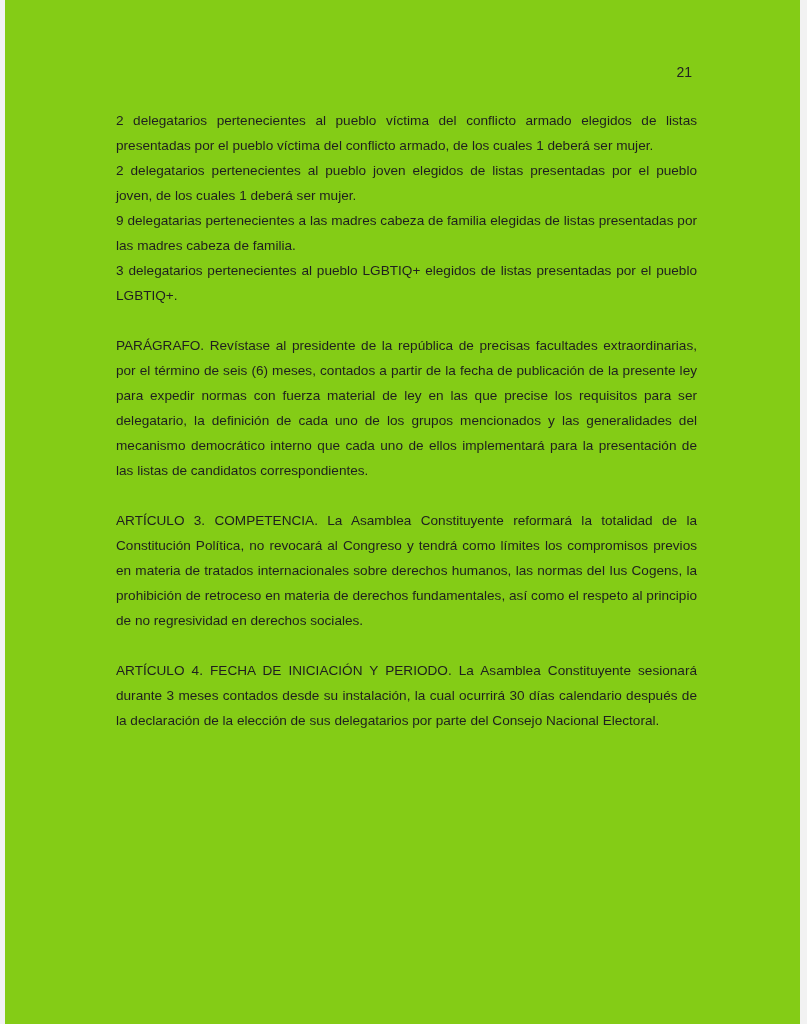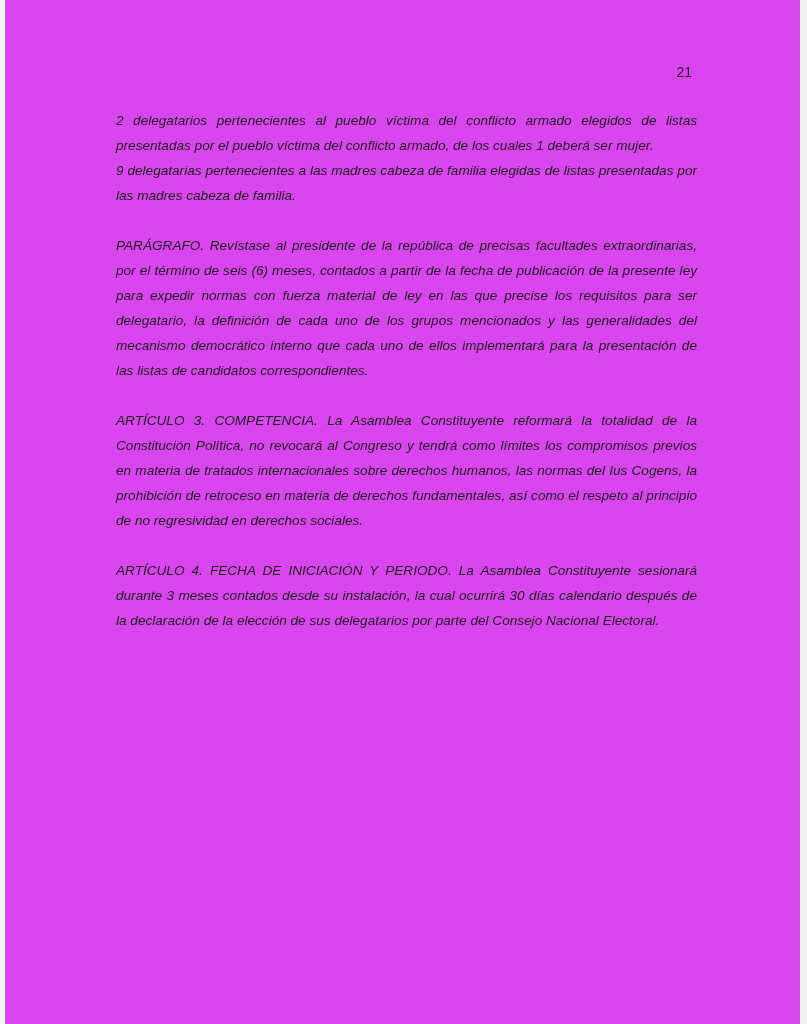--- a/index.html
+++ b/index.html
@@ -12,37 +12,36 @@
       height: 1024px;
       position: relative;
       overflow: hidden;
     }
     .page {
       position: absolute;
       left: 5px;
       top: 0;
       width: 795px;
       height: 1024px;
-      background: #d946ef;
+      background: #84cc16;
     }
     .page-number {
       position: absolute;
       top: 64px;
       right: 108px;
       font-family: "Liberation Sans", sans-serif;
       font-size: 14px;
       color: #222;
     }
     .content {
       position: absolute;
       left: 111px;
       top: 108px;
       width: 581px;
       font-family: "Liberation Sans", sans-serif;
-      font-style: italic;
       font-size: 13.6px;
       line-height: 25px;
       color: #1f1f1f;
       text-align: justify;
     }
     .content p {
       margin: 0;
     }
     .list-item {
       text-align: justify;
@@ -57,21 +56,23 @@
   </style>
 </head>
 <body>
 
 <div class="page">
   <div class="page-number">21</div>
 
   <div class="content">
     <div>
       <p class="list-item">2 delegatarios pertenecientes al pueblo víctima del conflicto armado elegidos de listas presentadas por el pueblo víctima del conflicto armado, de los cuales 1 deberá ser mujer.</p>
+      <p class="list-item">2 delegatarios pertenecientes al pueblo joven elegidos de listas presentadas por el pueblo joven, de los cuales 1 deberá ser mujer.</p>
       <p class="list-item">9 delegatarias pertenecientes a las madres cabeza de familia elegidas de listas presentadas por las madres cabeza de familia.</p>
+      <p class="list-item">3 delegatarios pertenecientes al pueblo LGBTIQ+ elegidos de listas presentadas por el pueblo LGBTIQ+.</p>
     </div>
 
     <p class="list-item block">PARÁGRAFO. Revístase al presidente de la república de precisas facultades extraordinarias, por el término de seis (6) meses, contados a partir de la fecha de publicación de la presente ley para expedir normas con fuerza material de ley en las que precise los requisitos para ser delegatario, la definición de cada uno de los grupos mencionados y las generalidades del mecanismo democrático interno que cada uno de ellos implementará para la presentación de las listas de candidatos correspondientes.</p>
 
     <p class="list-item block-tall">ARTÍCULO 3. COMPETENCIA. La Asamblea Constituyente reformará la totalidad de la Constitución Política, no revocará al Congreso y tendrá como límites los compromisos previos en materia de tratados internacionales sobre derechos humanos, las normas del Ius Cogens, la prohibición de retroceso en materia de derechos fundamentales, así como el respeto al principio de no regresividad en derechos sociales.</p>
 
     <p class="list-item block-tall">ARTÍCULO 4. FECHA DE INICIACIÓN Y PERIODO. La Asamblea Constituyente sesionará durante 3 meses contados desde su instalación, la cual ocurrirá 30 días calendario después de la declaración de la elección de sus delegatarios por parte del Consejo Nacional Electoral.</p>
   </div>
 </div>
 

